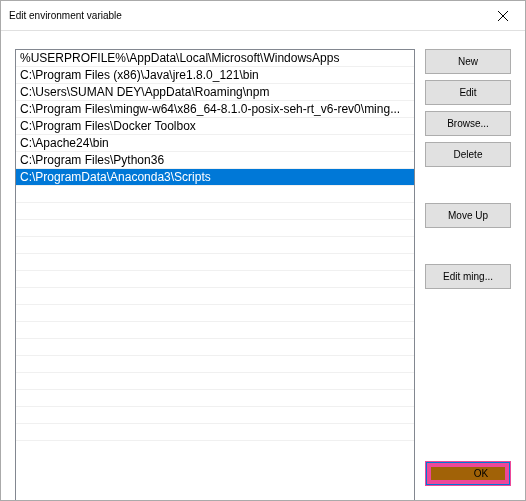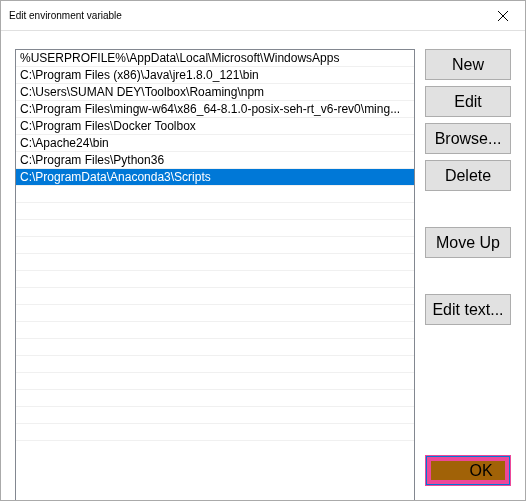--- a/index.html
+++ b/index.html
@@ -69,22 +69,22 @@
       border-bottom: 1px solid #f0f0f0;
     }
     .sidebar {
       width: 86px;
       display: flex;
       flex-direction: column;
       gap: 6px;
       margin-top: 6px;
     }
     .btn {
-      height: 31px;
-      font-size: 16px;
+      height: 25px;
+      font-size: 10px;
       font-family: inherit;
       background: #e1e1e1;
       border: 1px solid #adadad;
       cursor: pointer;
       padding: 0;
     }
     .spacer { height: 24px; }
     .footer {
       display: flex;
       justify-content: flex-end;
@@ -112,21 +112,21 @@
     </svg>
   </div>
 </div>
 
 <div class="content">
   <div class="main-row">
 
     <div class="listbox" id="listbox">
         <div class="list-item">%USERPROFILE%\AppData\Local\Microsoft\WindowsApps</div>
         <div class="list-item">C:\Program Files (x86)\Java\jre1.8.0_121\bin</div>
-        <div class="list-item">C:\Users\SUMAN DEY\Toolbox\Roaming\npm</div>
+        <div class="list-item">C:\Users\SUMAN DEY\AppData\Roaming\npm</div>
         <div class="list-item">C:\Program Files\mingw-w64\x86_64-8.1.0-posix-seh-rt_v6-rev0\ming...</div>
         <div class="list-item">C:\Program Files\Docker Toolbox</div>
         <div class="list-item">C:\Apache24\bin</div>
         <div class="list-item">C:\Program Files\Python36</div>
         <div class="list-item selected">C:\ProgramData\Anaconda3\Scripts</div>
         <div class="list-empty"></div>
         <div class="list-empty"></div>
         <div class="list-empty"></div>
         <div class="list-empty"></div>
         <div class="list-empty"></div>
@@ -143,21 +143,21 @@
       </div>
 
     <div class="sidebar">
       <button class="btn">New</button>
       <button class="btn">Edit</button>
       <button class="btn">Browse...</button>
       <button class="btn">Delete</button>
       <div class="spacer"></div>
       <button class="btn">Move Up</button>
       <div class="spacer"></div>
-      <button class="btn">Edit text...</button>
+      <button class="btn">Edit ming...</button>
     </div>
 
   </div>
 
   <div class="footer">
     <button class="btn primary">OK</button>
   </div>
 </div>
 
 </body></html>

